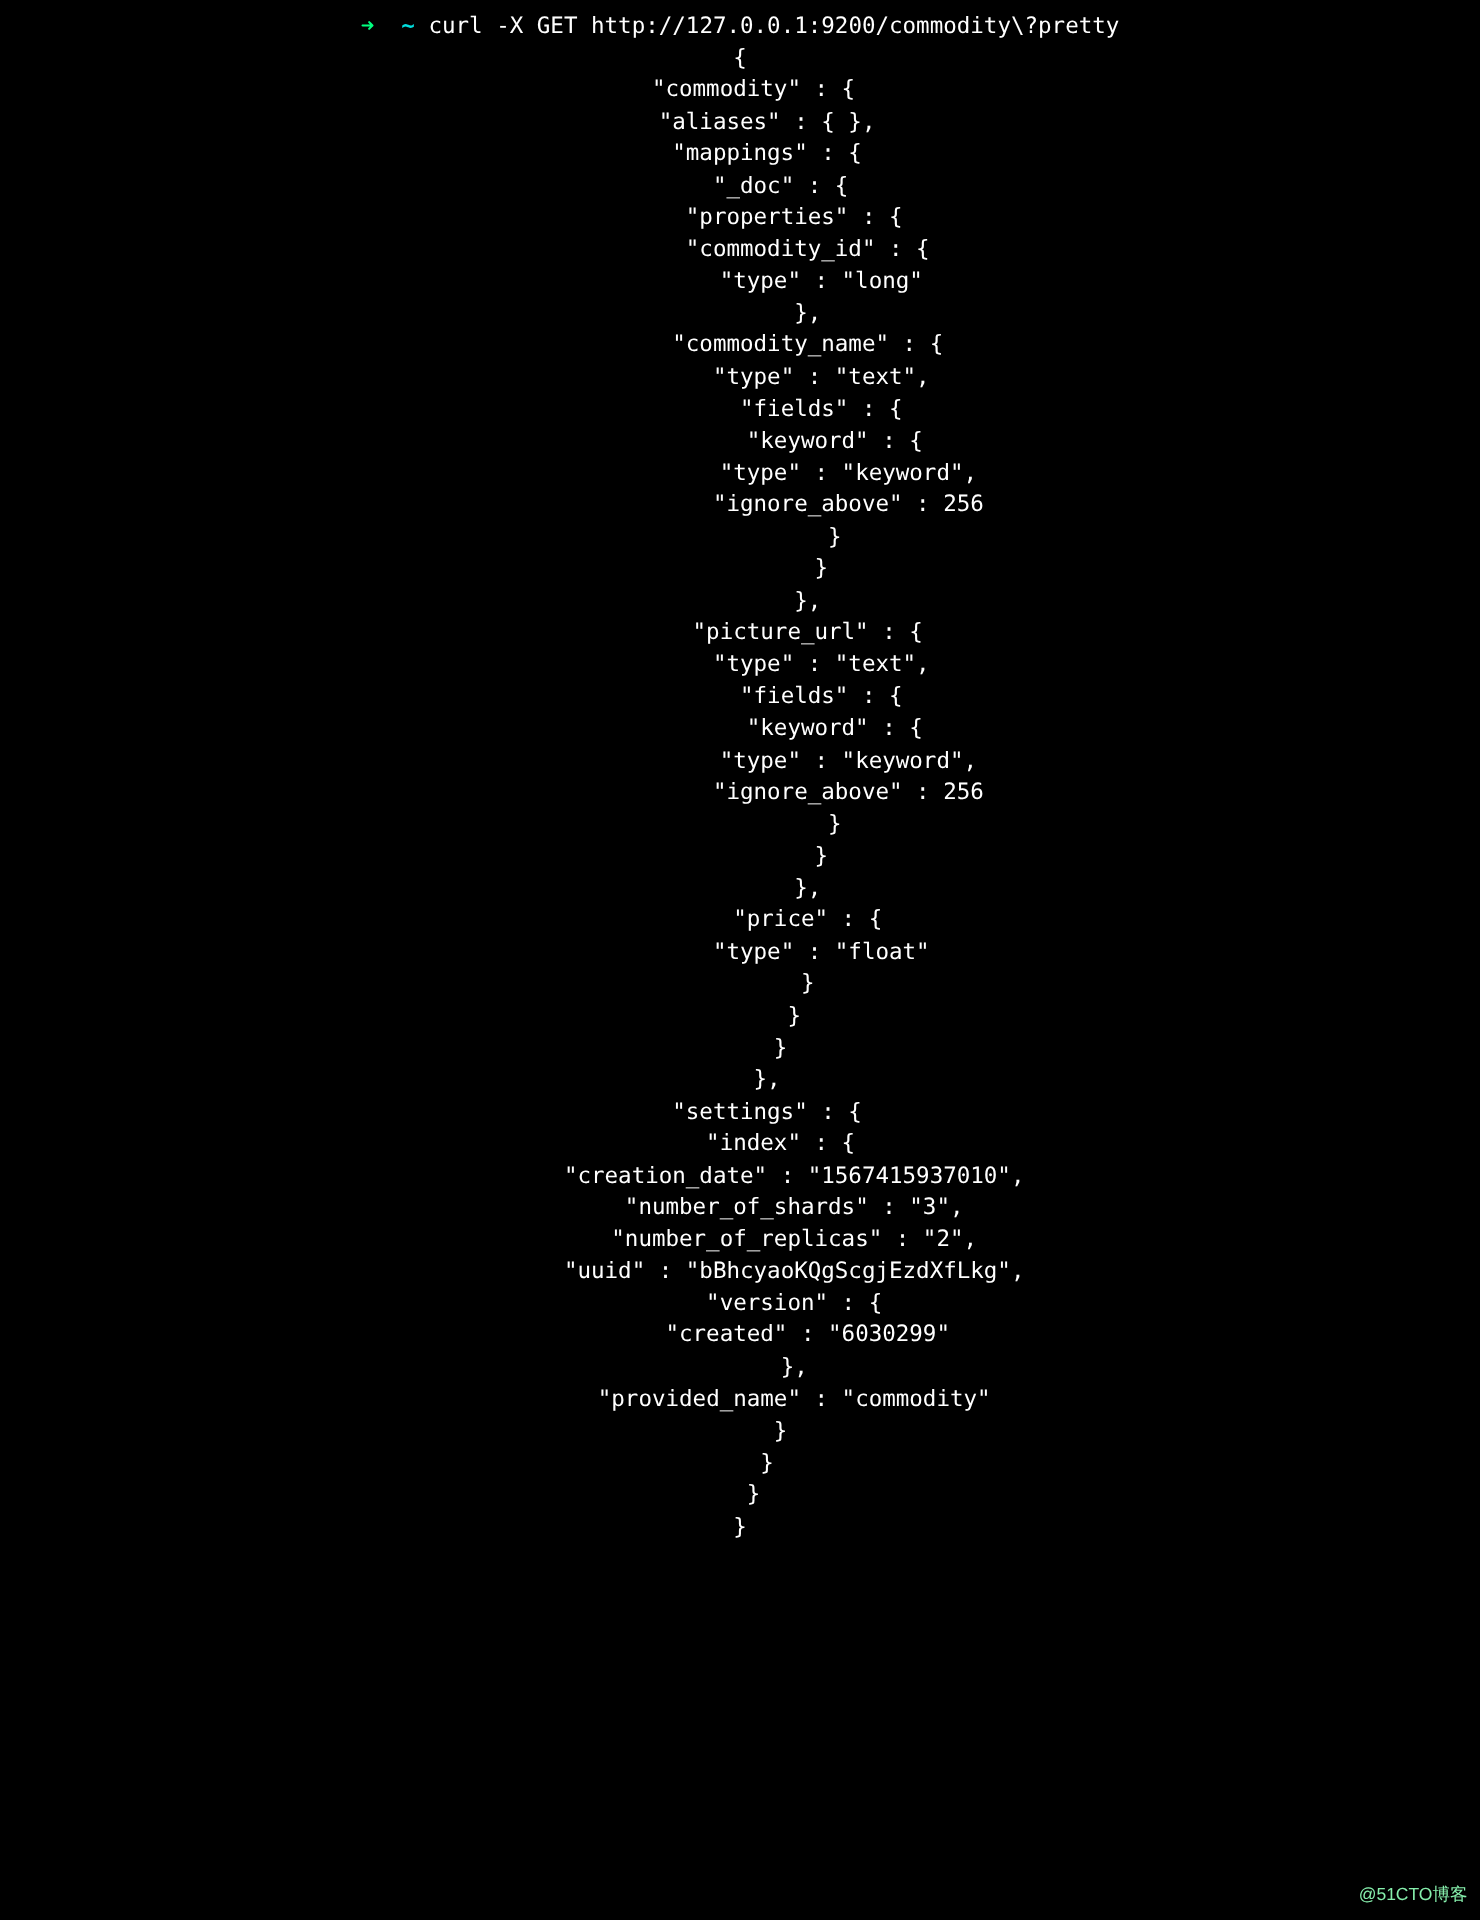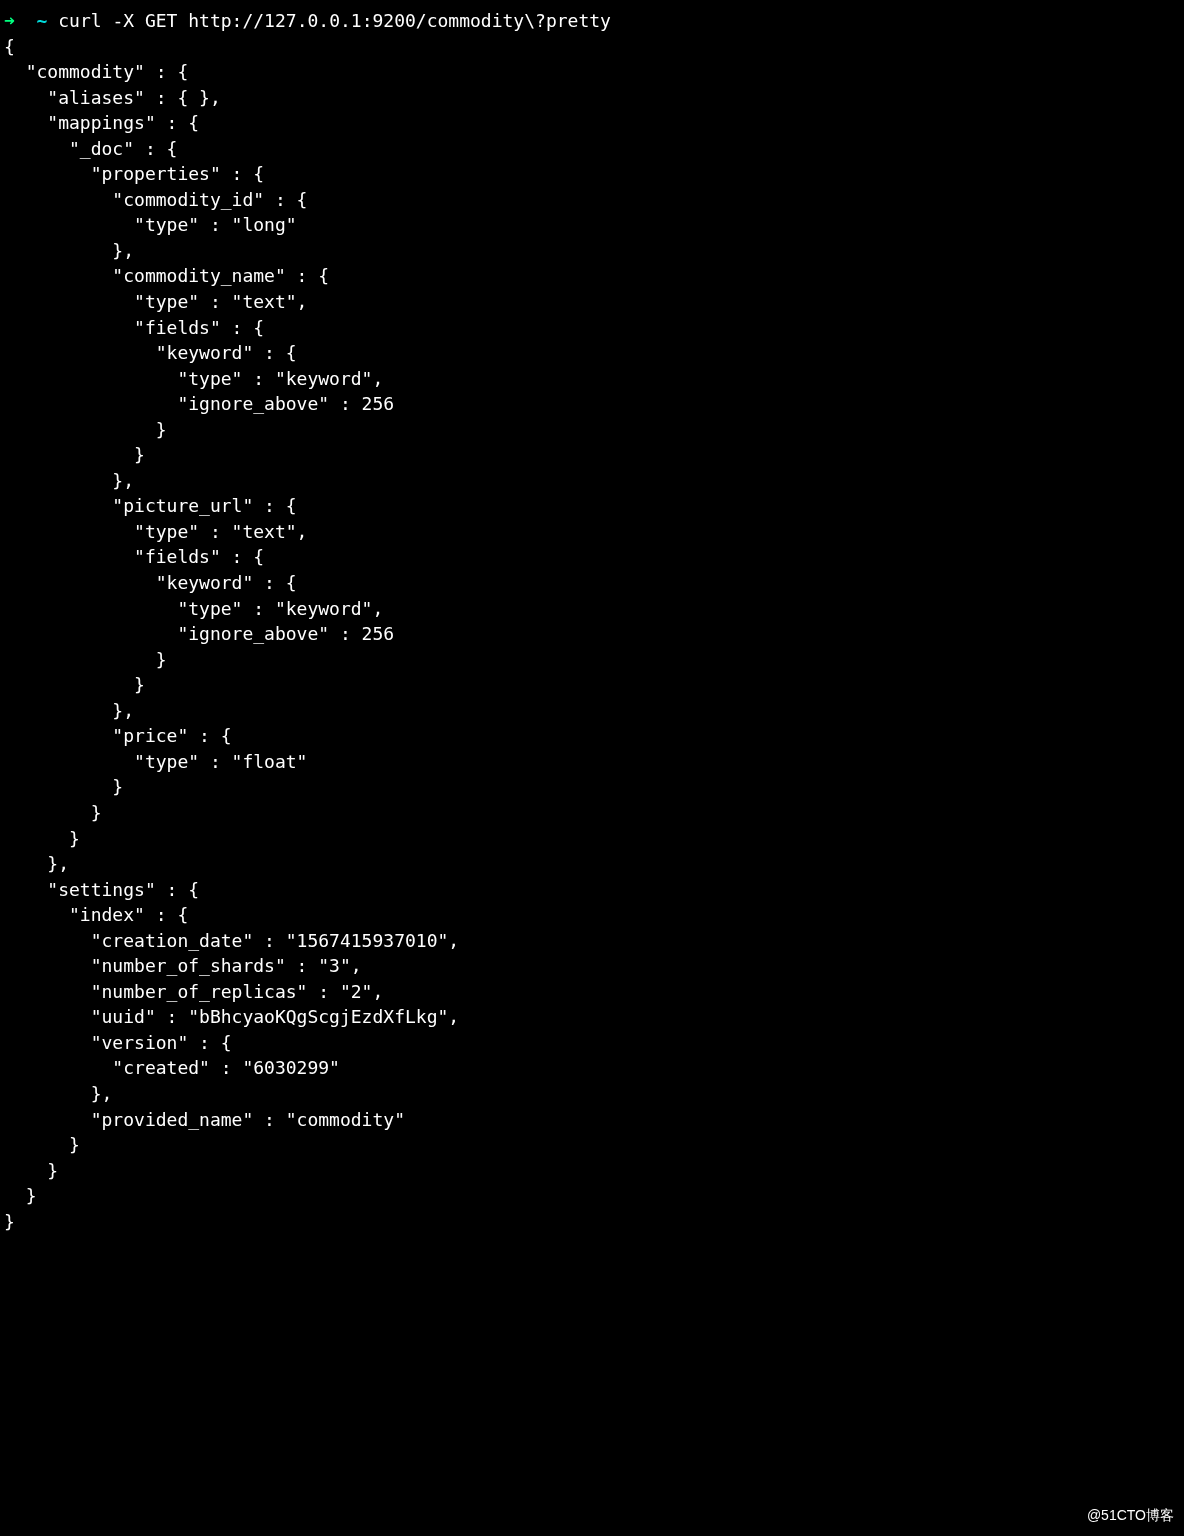--- a/index.html
+++ b/index.html
@@ -11,34 +11,35 @@
       padding: 8px 4px;
       line-height: 1.42;
       width: 1184px;
       height: 1536px;
       box-sizing: border-box;
       overflow: hidden;
       position: relative;
     }
     .terminal {
       white-space: pre;
+      text-align: center;
     }
     .prompt-arrow {
       color: #00ff7f;
       font-weight: bold;
     }
     .prompt-tilde {
       color: #00dddd;
       font-weight: bold;
     }
     .watermark {
       position: absolute;
       bottom: 10px;
       right: 10px;
-      color: #ffffff;
+      color: #86efac;
       font-size: 14px;
       font-family: sans-serif;
     }
   </style>
 </head>
 <body>
 
 <div class="terminal"><span class="prompt-arrow">➜</span>  <span class="prompt-tilde">~</span> <span>curl -X GET http://127.0.0.1:9200/commodity\?pretty</span>
 <span id="output-block">{
   "commodity" : {

